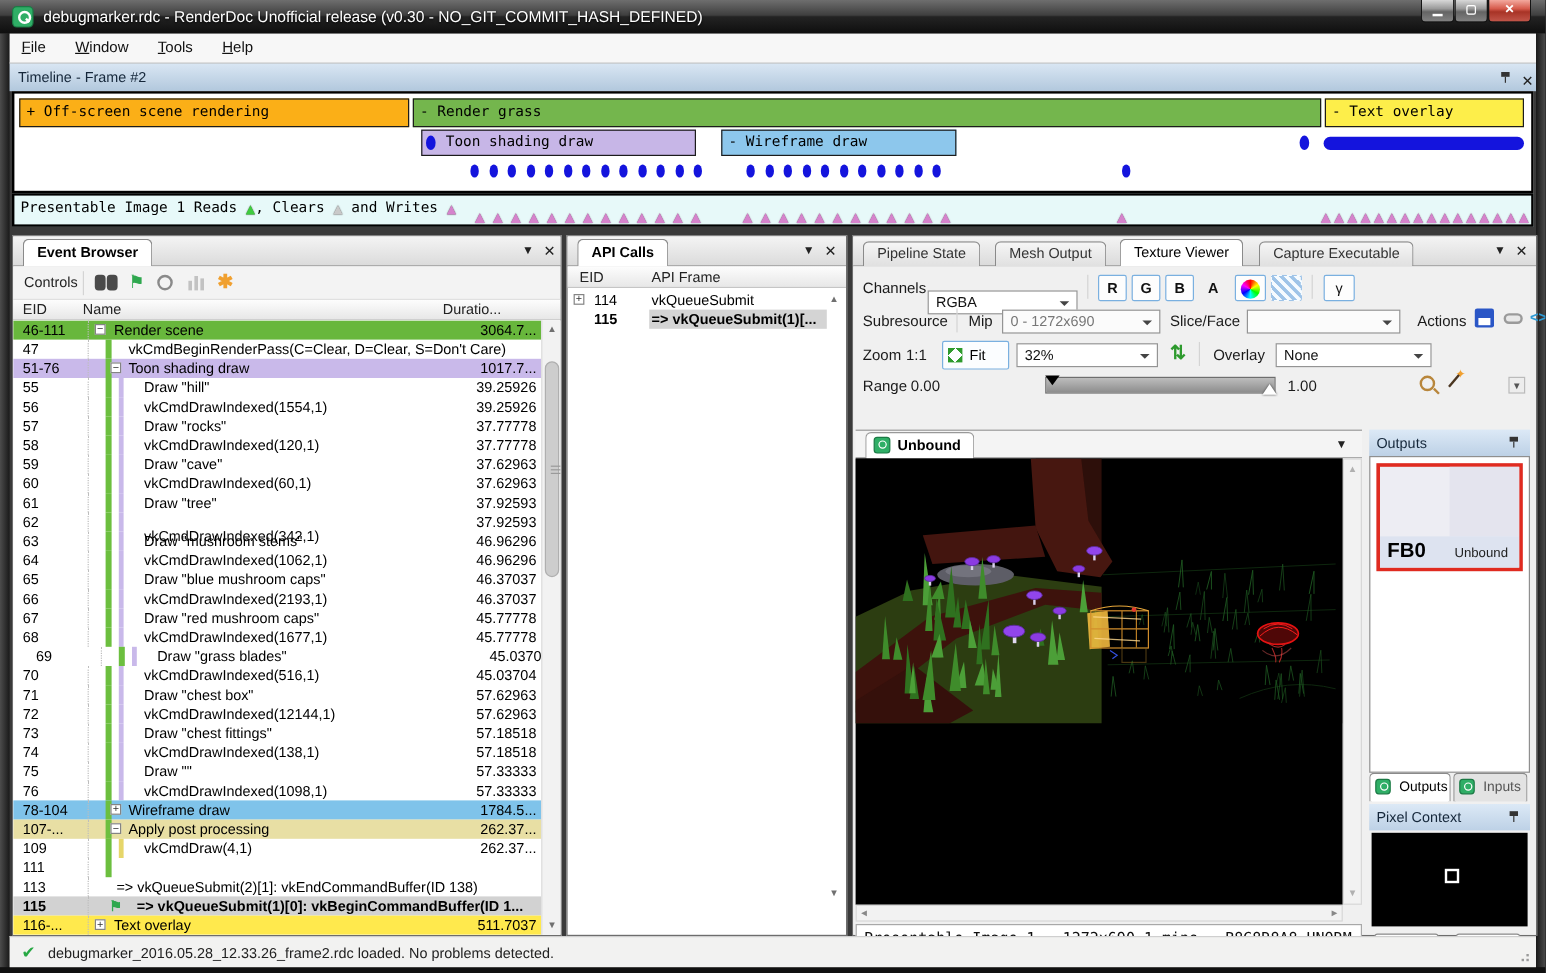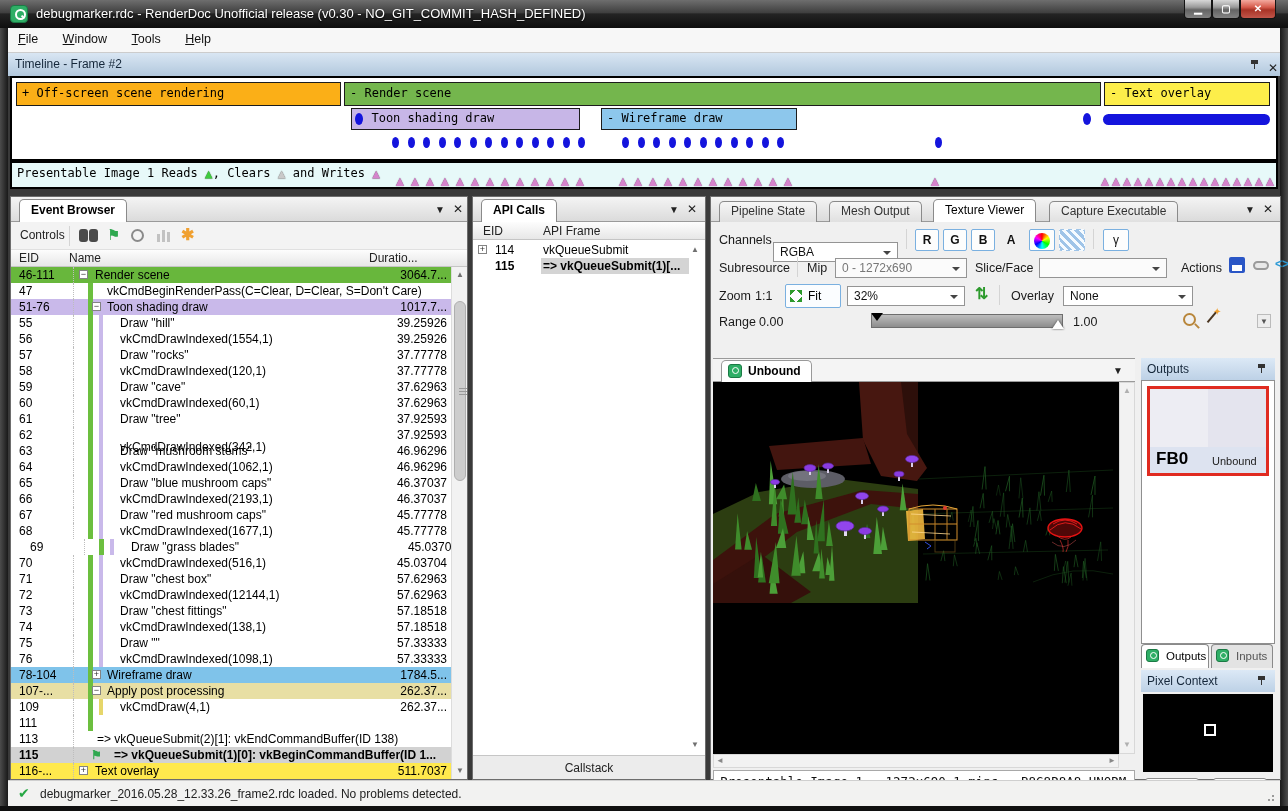--- a/index.html
+++ b/index.html
@@ -152,21 +152,21 @@
     <span class="menu-item">Help</span>
   </div>
 
   <div id="tl-head" class="abs">
     <span class="t">Timeline - Frame #2</span>
     <span class="pin" style="left:1242px;top:6px;"></span>
     <span class="abs xglyph" style="left:1260px;top:4px;">✕</span>
   </div>
   <div id="tl-box" class="abs" style="position: absolute;">
       <div class="tl-bar" style="left: 4px; top: 4px; width: 325px; background: rgb(251, 175, 23);">+ Off-screen scene rendering</div>
-      <div class="tl-bar" style="left: 332px; top: 4px; width: 757px; background: rgb(116, 182, 77);">- Render scene</div>
+      <div class="tl-bar" style="left: 332px; top: 4px; width: 757px; background: rgb(116, 182, 77);">- Render grass</div>
       <div class="tl-bar" style="left: 1092px; top: 4px; width: 166px; background: rgb(253, 238, 74);">- Text overlay</div>
       <div class="tl-bar r2" style="left: 339px; top: 30px; width: 229px; background: rgb(199, 182, 231);">- Toon shading draw</div>
       <div class="tl-bar r2" style="left: 589px; top: 30px; width: 196px; background: rgb(141, 199, 236);">- Wireframe draw</div>
       <div class="tl-dot" style="left: 343px; top: 35px; width: 8px; height: 12px; background: rgb(20, 20, 221);"></div>
       <div class="tl-dot" style="left: 1071px; top: 35px; width: 8px; height: 12px; background: rgb(20, 20, 221);"></div>
       <div class="tl-pill" style="left: 1091px; top: 36px; width: 167px; background: rgb(20, 20, 221);"></div>
       <div class="tl-dot" style="left: 380px; top: 59px; background: rgb(20, 20, 221);"></div>
       <div class="tl-dot" style="left: 395.5px; top: 59px; background: rgb(20, 20, 221);"></div>
       <div class="tl-dot" style="left: 411px; top: 59px; background: rgb(20, 20, 221);"></div>
       <div class="tl-dot" style="left: 426.5px; top: 59px; background: rgb(20, 20, 221);"></div>
@@ -543,21 +543,20 @@
       <span class="abs" style="left:22px;">114</span>
       <span class="abs" style="left:70px;">vkQueueSubmit</span>
     </div>
     <div class="api-row" style="top:61px;font-weight:bold;">
       <span class="abs" style="left:22px;">115</span>
       <span class="abs" style="left:68px;right:0;top:0;bottom:0;background:#d4d4d4;"></span>
       <span class="abs" style="left:70px;white-space:nowrap;">=&gt; vkQueueSubmit(1)[...</span>
     </div>
     <span class="sb-a" style="left:214px;top:45px;">▲</span>
     <span class="sb-a" style="left:214px;bottom:26px;">▼</span>
-    <div id="api-footer">Callstack</div>
   </div>
 
   <div class="dock" style="left:710px;top:196px;width:571px;height:584px;background:#f0f0f0;padding-left:22px;">
     <div class="dockbar">
       <div class="dtab inactive" style="left:8px;">Pipeline State</div>
       <div class="dtab inactive" style="left:118px;">Mesh Output</div>
       <div class="dtab" style="left:222px;font-weight:normal;">Texture Viewer</div>
       <div class="dtab inactive" style="left:338px;">Capture Executable</div>
       <span class="dock-caret" style="left:534px;">▼</span>
       <span class="dock-x" style="left:552px;">✕</span>

